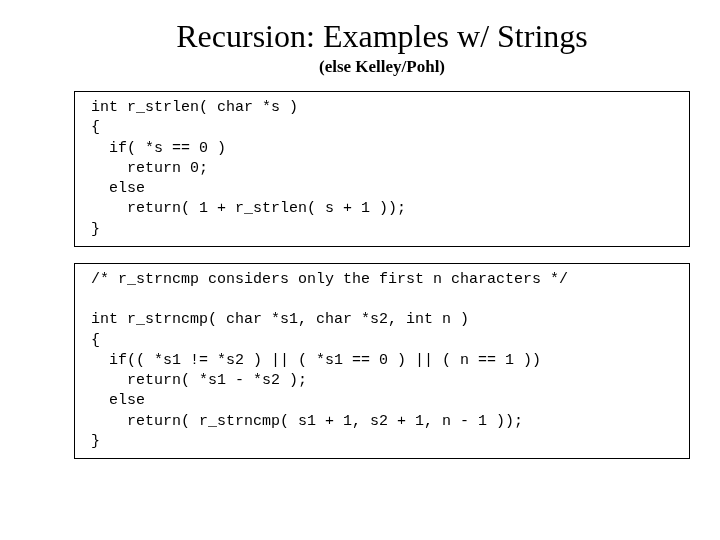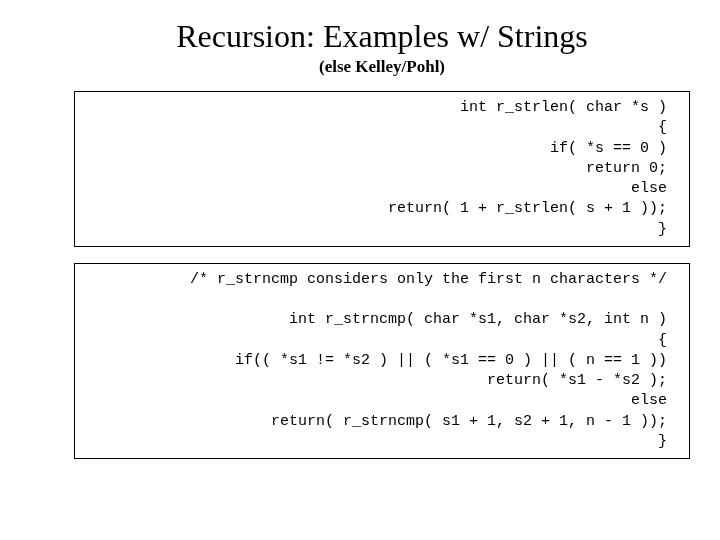--- a/index.html
+++ b/index.html
@@ -22,27 +22,26 @@
     font-weight: normal;
   }
   .subtitle {
     font-size: 17px;
     text-align: center;
     font-weight: bold;
     margin-bottom: 14px;
   }
   .codebox {
     border: 1px solid #000;
-    padding: 6px 22px;
+    padding: 6px 16px;
     margin-bottom: 16px;
     font-family: "Courier New", Courier, monospace;
     font-size: 15px;
     line-height: 1.35;
     white-space: pre;
-    text-align: right;
   }
 </style>
 </head>
 <body>
 
 <div class="slide">
   <div class="title">Recursion: Examples w/ Strings</div>
   <div class="subtitle">(else Kelley/Pohl)</div>
   <div class="codebox">int r_strlen( char *s )
 {

